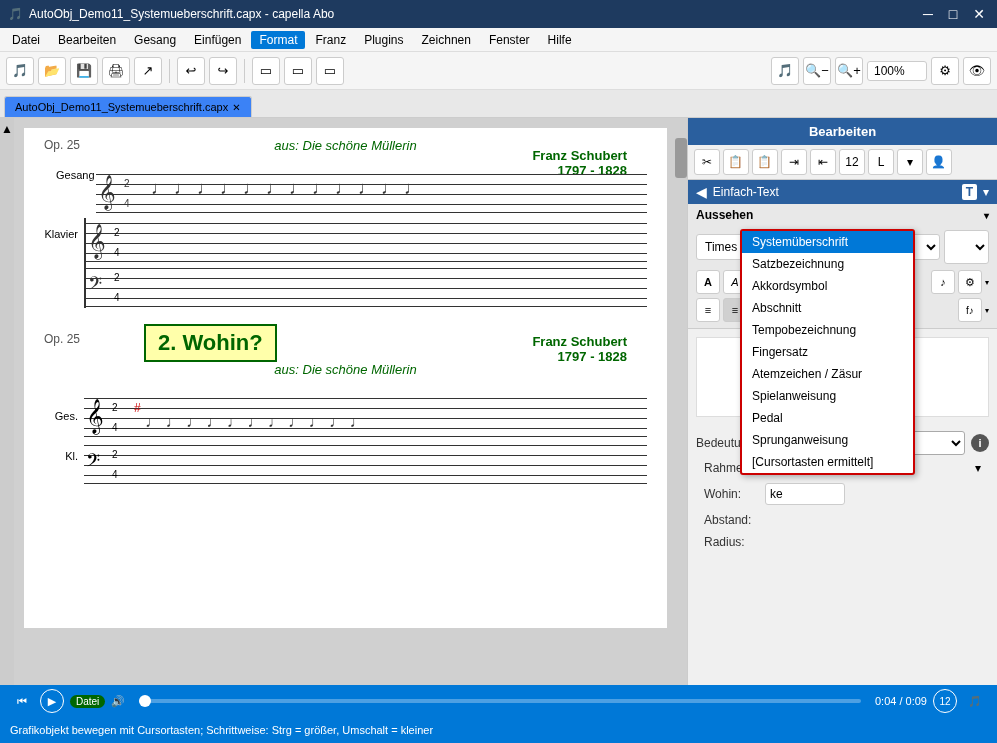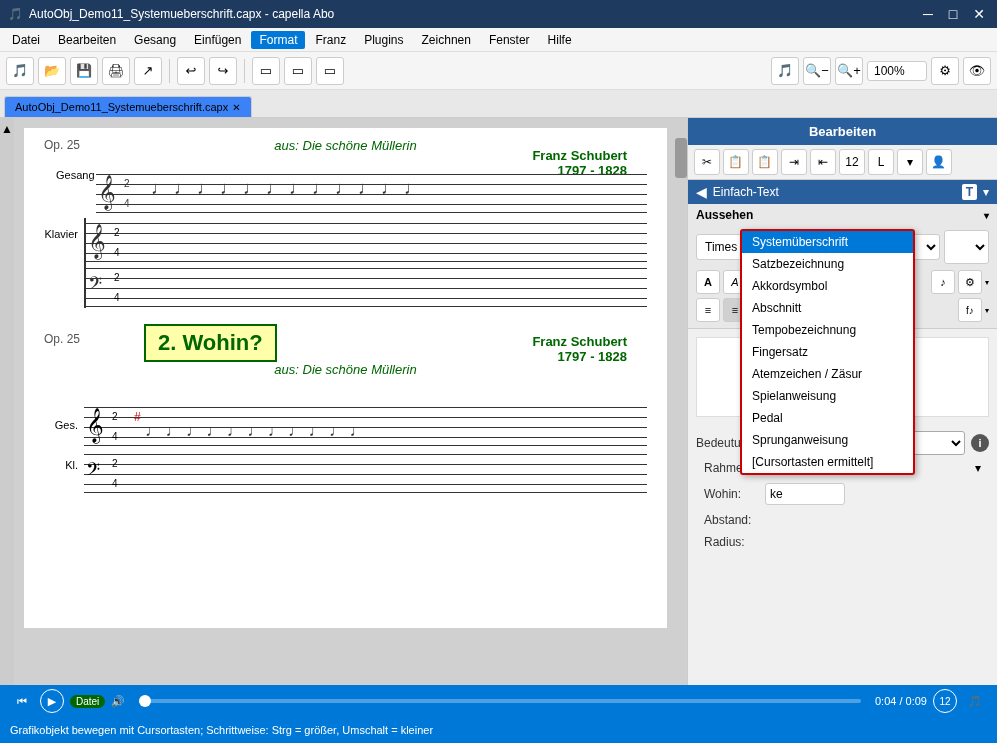--- a/index.html
+++ b/index.html
@@ -535,21 +535,21 @@
         <div style="text-align:left;padding-left:100px;">
           <span class="section2-title">2. Wohin?</span>
         </div>
         <div class="music-subtitle">aus: Die schöne Müllerin</div>
         <div class="composer-info">
           <div>Franz Schubert</div>
           <div>1797 - 1828</div>
         </div>
       </div>
 
-      <div style="display:flex;align-items:center;margin-top:25px;">
+      <div style="display:flex;align-items:center;margin-top:16px;">
         <span style="font-size:11px;width:40px;text-align:right;padding-right:6px;">Ges.</span>
         <div style="flex:1;position:relative;height:45px;">
           <div style="position:absolute;left:0;top:5px;right:0;height:1px;background:#333;"></div>
           <div style="position:absolute;left:0;top:15px;right:0;height:1px;background:#333;"></div>
           <div style="position:absolute;left:0;top:25px;right:0;height:1px;background:#333;"></div>
           <div style="position:absolute;left:0;top:35px;right:0;height:1px;background:#333;"></div>
           <div style="position:absolute;left:0;top:43px;right:0;height:1px;background:#333;"></div>
           <div style="position:absolute;left:2px;top:0;font-size:30px;line-height:45px;">𝄞</div>
           <div style="position:absolute;left:28px;top:5px;font-size:10px;line-height:20px;">2<br>4</div>
 

